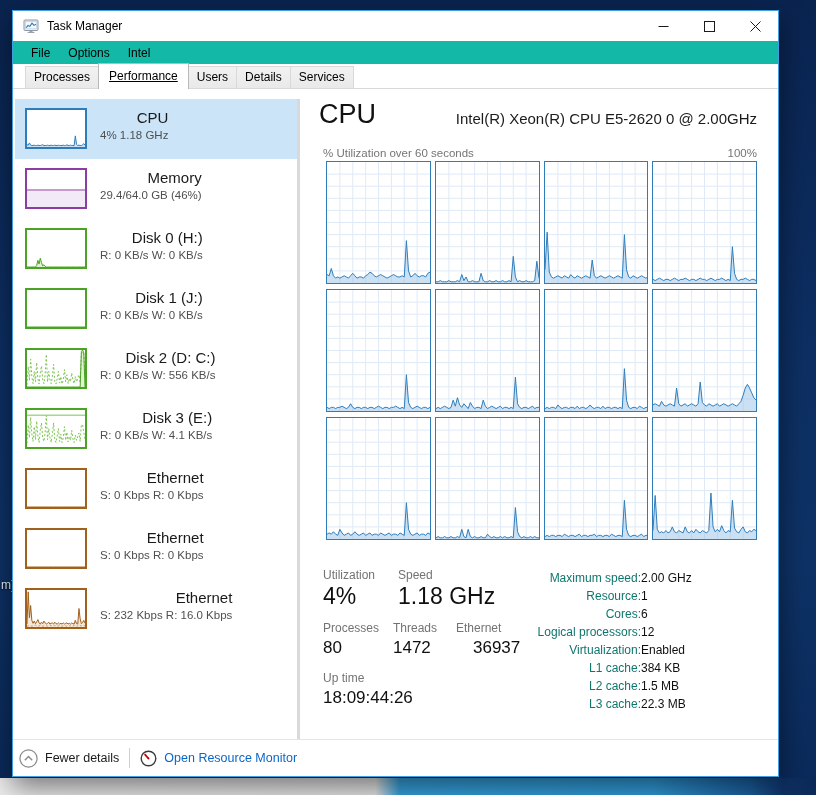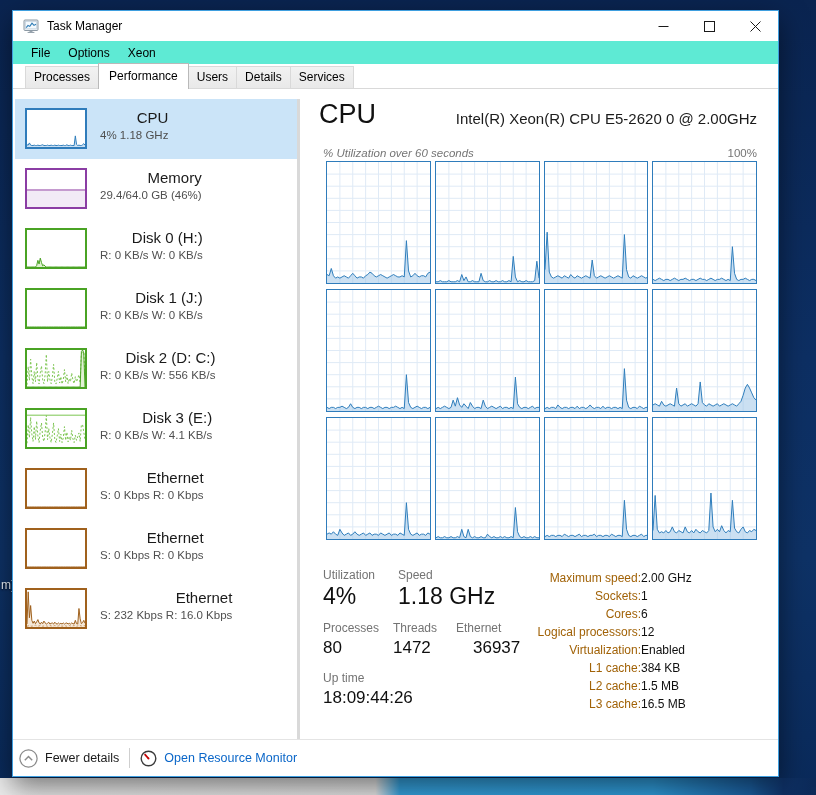--- a/index.html
+++ b/index.html
@@ -24,56 +24,56 @@
     box-shadow:0 10px 26px rgba(0,0,0,.5);
     text-align:right;
   }
   .titlebar{position:absolute;left:0;top:0;right:0;height:30px;display:flex;align-items:center;background:#fff;}
   .app-icon{margin-left:10px;width:16px;height:16px;flex:0 0 auto;}
   .win-title{margin-left:8px;font-size:12px;color:#000;}
   .caption-buttons{margin-left:auto;display:flex;height:100%;}
   .cap-btn{width:46px;height:100%;display:flex;align-items:center;justify-content:center;font-size:13px;color:#1a1a1a;}
   .cap-btn svg{display:block;}
   
-  .menubar{position:absolute;left:0;top:30px;right:0;height:23px;display:flex;align-items:center;padding-left:9px;font-size:12px;color:#000;background:#5eead4;}
+  .menubar{position:absolute;left:0;top:30px;right:0;height:23px;display:flex;align-items:center;padding-left:9px;font-size:12px;color:#000;background:#14b8a6;}
   .menu-item{padding:3px 9px;}
   
   .tabstrip{position:absolute;left:0;top:53px;right:0;height:25px;background:#fff;border-bottom:1px solid #d9d9d9;box-sizing:border-box;padding-left:12px;display:flex;align-items:flex-end;}
   .tab{font-size:12px;color:#000;background:linear-gradient(#f2f2f2,#e9e9e9);border:1px solid #d9d9d9;border-bottom:none;padding:3px 8px 4px 8px;margin-right:-1px;position:relative;}
-  .tab.active{background:#fff;padding:5px 10px 6px 10px;z-index:2;border-color:#b9b9b9;margin-bottom:-1px;}
+  .tab.active{background:#fff;padding:5px 10px 6px 10px;z-index:2;border-color:#b9b9b9;margin-bottom:-1px;text-decoration:underline;}
   
   .content{position:absolute;left:0;top:78px;right:0;bottom:37px;background:#fff;}
   .sidebar{position:absolute;left:2px;top:10px;width:282px;}
   .side-item{height:60px;box-sizing:border-box;display:flex;align-items:flex-start;padding:9px 0 0 10px;}
   .side-item.selected{background:#cbe4f8;}
   .mini{width:62px;height:41px;background:#fff;border:2px solid #888;box-sizing:border-box;flex:0 0 auto;}
   .mini.k-cpu{border-color:#2f7cbb;}
   .mini.k-mem{border-color:#8b3da4;}
   .mini.k-disk{border-color:#4aa324;}
   .mini.k-eth{border-color:#a0611d;}
   .side-text{margin-left:13px;min-width:0;}
   .side-title{font-size:15px;color:#1a1a1a;line-height:19px;}
   .side-sub{font-size:11.5px;color:#4f4f4f;margin-top:2px;white-space:nowrap;}
   .side-scrollbar{position:absolute;left:284px;top:10px;width:3px;height:640px;background:#d9d9d9;}
   
   .main{position:absolute;left:303px;top:0;width:441px;bottom:0;}
   .page-title{position:absolute;left:3px;top:10px;font-size:27px;color:#111;font-weight:400;}
   .cpu-model{position:absolute;right:0;top:21px;font-size:15px;color:#1b1b1b;}
-  .chart-axis-label{position:absolute;left:7px;top:58px;font-size:11.5px;color:#757575;font-style:italic;}
+  .chart-axis-label{position:absolute;left:7px;top:58px;font-size:11.5px;color:#757575;}
   .chart-max-label{position:absolute;right:0;top:58px;font-size:11.5px;color:#757575;}
   .core-grid{position:absolute;left:10px;top:72px;width:431px;height:379px;display:grid;grid-template-columns:repeat(4,1fr);grid-auto-rows:123px;column-gap:4px;row-gap:5px;}
   .core-cell{border:1px solid #2f7cbb;box-sizing:border-box;background:#fff;overflow:hidden;}
   
   .stats{position:absolute;left:0;top:475px;right:0;height:240px;font-size:12px;}
   .sl{position:absolute;color:#737373;font-size:12px;white-space:nowrap;}
   .sv-big{position:absolute;color:#0f0f0f;font-size:23px;white-space:nowrap;}
   .sv-med{position:absolute;color:#0f0f0f;font-size:17px;white-space:nowrap;}
   .details{position:absolute;left:213px;top:5px;width:228px;}
   .drow{display:flex;height:18px;align-items:center;}
-  .dl{width:112px;color:#a16207;font-size:12px;}
+  .dl{width:112px;color:#0f766e;font-size:12px;}
   .dv{color:#0f0f0f;font-size:12px;}
   
   .footer{position:absolute;left:0;right:0;bottom:0;height:37px;border-top:1px solid #e4e4e4;display:flex;align-items:center;background:#fff;padding-left:6px;box-sizing:border-box;}
   .fewer-details{display:flex;align-items:center;color:#1b1b1b;font-size:12.5px;}
   .fewer-details .txt{margin-left:7px;}
   .foot-divider{width:1px;height:20px;background:#cfcfcf;margin:0 10px;}
   .rm-link{display:flex;align-items:center;color:#0a66c8;font-size:12.5px;}
   .rm-link .txt{margin-left:7px;}
 </style>
 </head>
@@ -108,21 +108,21 @@
         <svg width="11" height="11" viewBox="0 0 11 11">
             <path d="M0.5,0.5 L10.5,10.5 M10.5,0.5 L0.5,10.5" stroke="#1a1a1a" stroke-width="1" fill="none"></path>
           </svg>
       </div>
     </div>
   </div>
 
   <div class="menubar">
     <span class="menu-item">File</span>
     <span class="menu-item">Options</span>
-    <span class="menu-item">Xeon</span>
+    <span class="menu-item">Intel</span>
   </div>
 
   <div class="tabstrip">
     <span class="tab">Processes</span>
     <span class="tab active">Performance</span>
     <span class="tab">Users</span>
     <span class="tab">Details</span>
     <span class="tab">Services</span>
   </div>
 
@@ -530,21 +530,21 @@
 
         <div class="sl" style="left:7px;top:107px">Up time</div>
         <div class="sv-med" style="left:7px;top:124px">18:09:44:26</div>
 
         <div class="details">
           <div class="drow">
               <span class="dl">Maximum speed:</span>
               <span class="dv">2.00 GHz</span>
             </div>
           <div class="drow">
-              <span class="dl">Sockets:</span>
+              <span class="dl">Resource:</span>
               <span class="dv">1</span>
             </div>
           <div class="drow">
               <span class="dl">Cores:</span>
               <span class="dv">6</span>
             </div>
           <div class="drow">
               <span class="dl">Logical processors:</span>
               <span class="dv">12</span>
             </div>
@@ -555,21 +555,21 @@
           <div class="drow">
               <span class="dl">L1 cache:</span>
               <span class="dv">384 KB</span>
             </div>
           <div class="drow">
               <span class="dl">L2 cache:</span>
               <span class="dv">1.5 MB</span>
             </div>
           <div class="drow">
               <span class="dl">L3 cache:</span>
-              <span class="dv">16.5 MB</span>
+              <span class="dv">22.3 MB</span>
             </div>
         </div>
       </div>
     </div>
   </div>
 
   <div class="footer">
     <span class="fewer-details">
       <svg width="19" height="19" viewBox="0 0 19 19">
         <circle cx="9.5" cy="9.5" r="8.6" fill="#fff" stroke="#8a8a8a" stroke-width="1.2"></circle>

